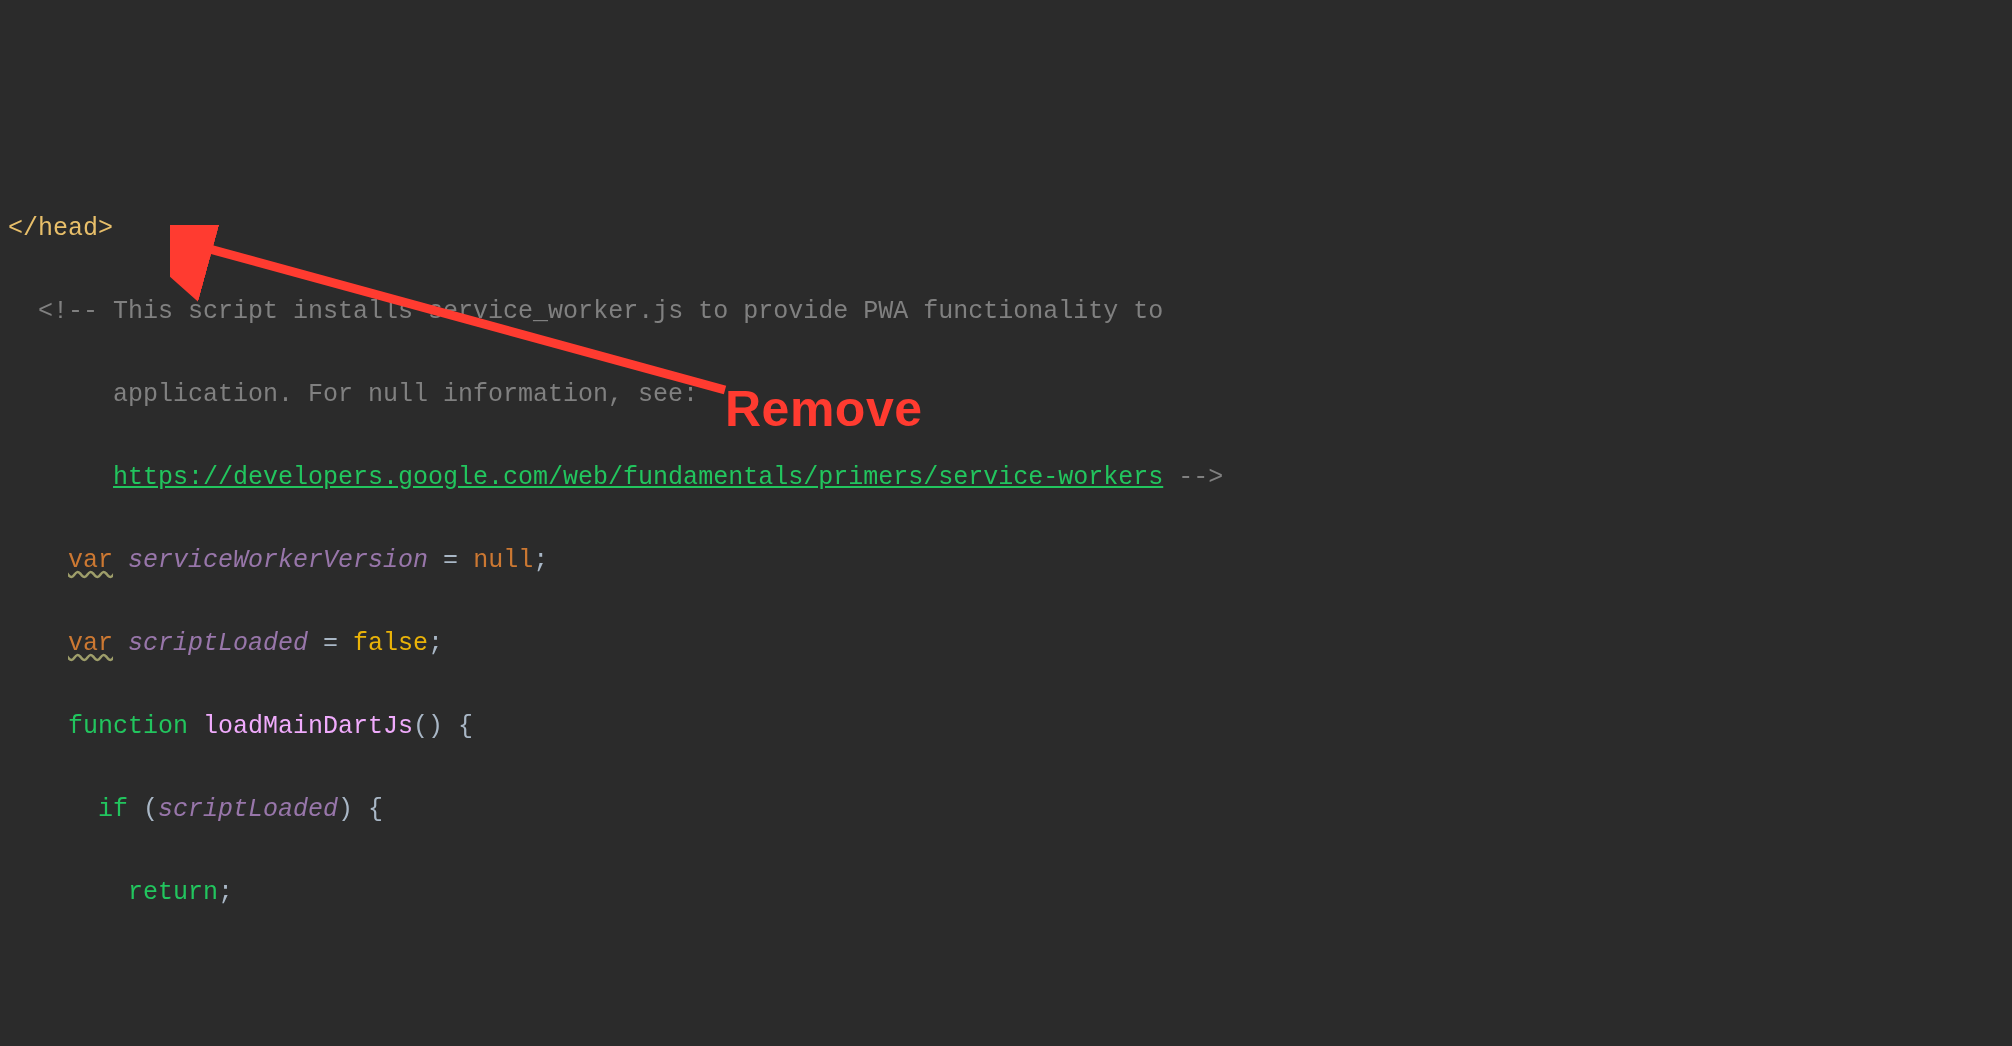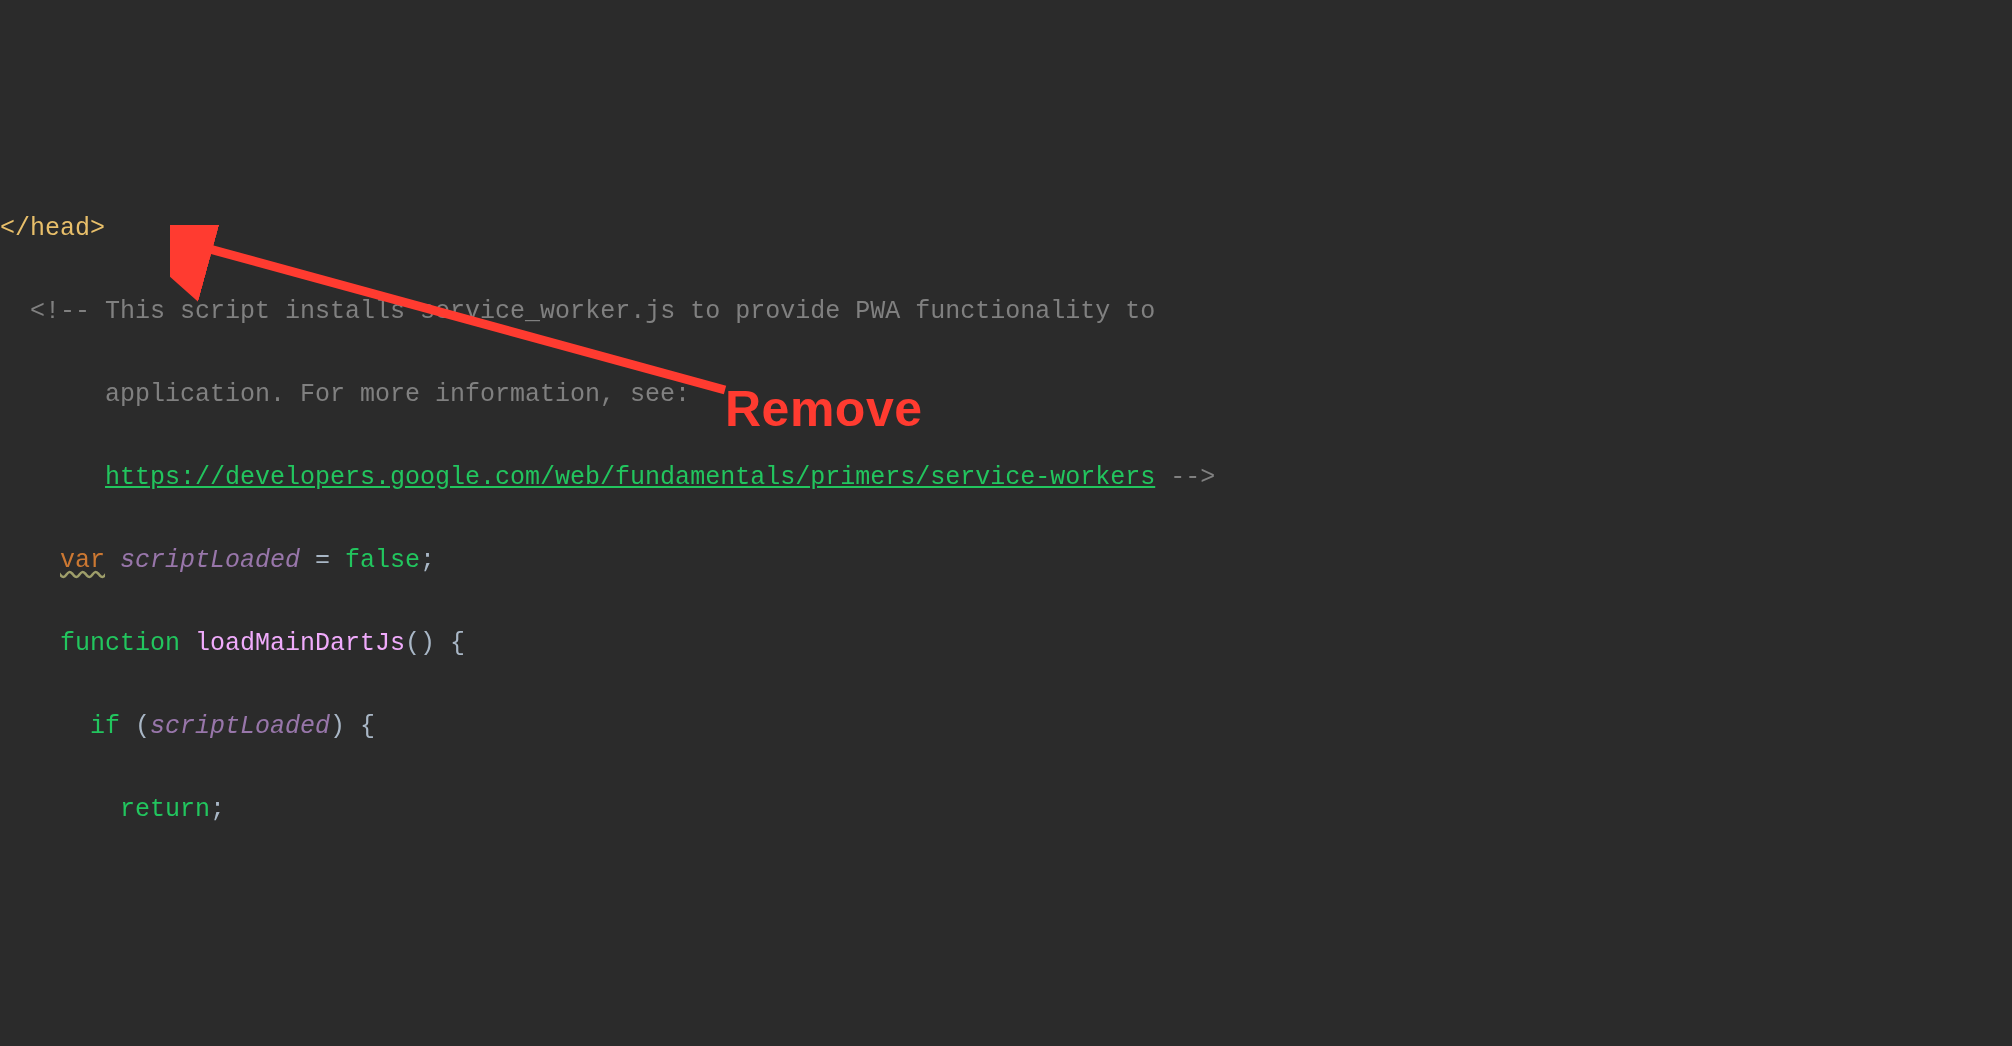--- a/index.html
+++ b/index.html
@@ -12,30 +12,30 @@
     white-space: pre;
     overflow: hidden;
     width: 2012px;
     height: 1046px;
     position: relative;
   }
   .code-area {
     padding: 0;
     position: relative;
   }
-  .line { display: block; }
+  .line { display: block; padding-left: 8px; }
   .tag { color: #e8bf6a; }
   .tag-highlight { background: #254032; color: #e8bf6a; }
   .comment { color: #808080; }
   .comment-link { color: #22c55e; text-decoration: underline; }
   .keyword { color: #22c55e; }
   .keyword-u { color: #cc7832; text-decoration-line: underline; text-decoration-style: wavy; text-decoration-color: #9e9e6a; text-underline-offset: 4px; }
   .var-name { color: #9876aa; font-style: italic; }
   .func-def { color: #f0abfc; }
-  .bool { color: #22c55e; }
+  .bool { color: #eab308; }
   .null { color: #cc7832; }
   .punct { color: #a9b7c6; }
   .ln-start { color: #606366; }
 
   .annotation-arrow {
     position: absolute;
     pointer-events: none;
   }
   .annotation-label {
     position: absolute;
@@ -47,22 +47,23 @@
   }
 </style>
 </head>
 <body>
 
 
 
 <div class="code-area">
 <span class="line"><span class="tag">&lt;/head&gt;</span></span>
 <span class="line"><span class="ln-start">  </span><span class="comment">&lt;!--</span> <span class="comment">This script installs service_worker.js to provide PWA functionality to</span></span>
-<span class="line"><span class="ln-start">       </span><span class="comment">application. For more information, see:</span></span>
+<span class="line"><span class="ln-start">       </span><span class="comment">application. For null information, see:</span></span>
 <span class="line"><span class="ln-start">       </span><span class="comment-link">https://developers.google.com/web/fundamentals/primers/service-workers</span> <span class="comment">--&gt;</span></span>
+<span class="line"><span class="ln-start">    </span><span class="keyword-u">var</span> <span class="var-name">serviceWorkerVersion</span><span class="punct"> = </span><span class="null">null</span><span class="punct">;</span></span>
 <span class="line"><span class="ln-start">    </span><span class="keyword-u">var</span> <span class="var-name">scriptLoaded</span><span class="punct"> = </span><span class="bool">false</span><span class="punct">;</span></span>
 <span class="line"><span class="ln-start">    </span><span class="keyword">function</span> <span class="func-def">loadMainDartJs</span><span class="punct">() {</span></span>
 <span class="line"><span class="ln-start">      </span><span class="keyword">if</span><span class="punct"> (</span><span class="var-name">scriptLoaded</span><span class="punct">) {</span></span>
 <span class="line"><span class="ln-start">        </span><span class="keyword">return</span><span class="punct">;</span></span>
 
 
 
 
 
 

